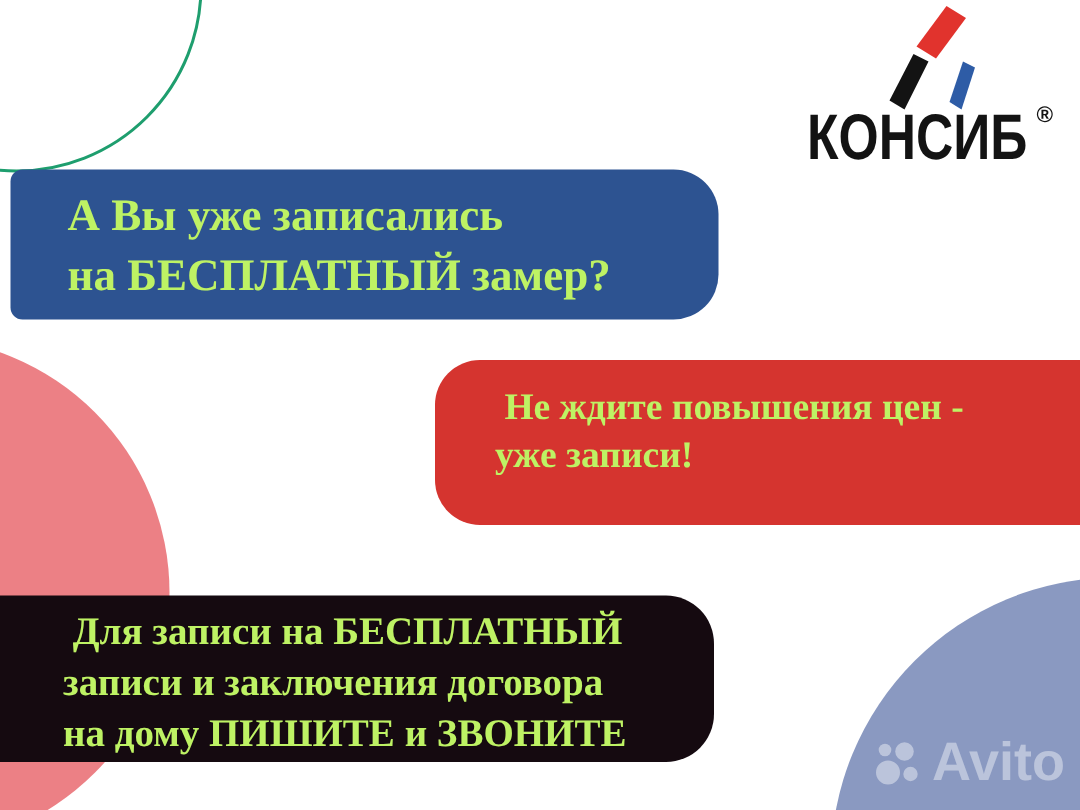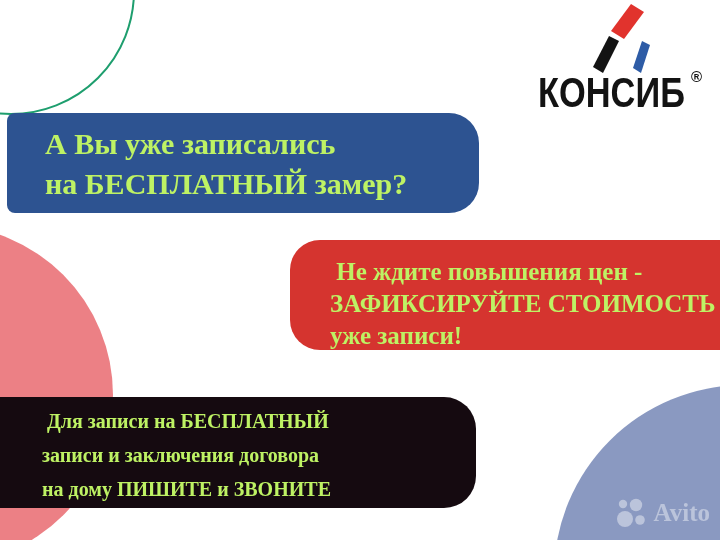--- a/index.html
+++ b/index.html
@@ -22,41 +22,41 @@
     padding:11px 0 0 38px; font-size:30px; line-height:40px;
   }
   .banner-red {
     left:290px; top:240px; width:430px; height:110px;
     background:#d5342f; border-radius:30px 0 0 30px;
     padding:16px 0 0 40px; font-size:25px; line-height:32px;
   }
   .banner-black {
     left:0; top:397px; width:476px; height:111px;
     background:#150a10; border-radius:0 32px 32px 0;
-    padding:7px 0 0 42px; font-size:20px; line-height:34px;
+    padding:7px 0 0 42px; font-size:26px; line-height:34px;
   }
 
   .logo-mark { position:absolute; left:588px; top:0; z-index:2; }
   .logo-text {
     position:absolute; left:538px; top:71px; z-index:2;
     font-family:"Liberation Sans","DejaVu Sans",sans-serif;
     font-weight:bold; font-size:43px; line-height:1; color:#131313;
     transform:scaleX(0.8); transform-origin:left top; white-space:nowrap;
   }
   .logo-reg {
     position:absolute; left:691px; top:68px; z-index:2;
     font-family:"Liberation Sans",sans-serif; font-weight:bold;
     font-size:15px; color:#131313;
   }
 
   .watermark {
     position:absolute; right:10px; bottom:11px; z-index:3;
     display:flex; align-items:center; gap:5px;
-    font-family:Liberation Serif, serif;
-    font-weight:bold; font-size:25px; color:rgba(255,255,255,0.42);
+    font-family:Liberation Sans, sans-serif;
+    font-weight:bold; font-size:36px; color:rgba(255,255,255,0.42);
   }
 </style>
 </head>
 <body>
 
 <div class="canvas">
 
   <div class="circle circle-teal"></div>
   <div class="circle circle-pink"></div>
   <div class="circle circle-blue"></div>
@@ -69,21 +69,20 @@
   <div class="logo-text">КОНСИБ</div>
   <div class="logo-reg">®</div>
 
   <div class="banner banner-blue">
     <div class="line">А Вы уже записались</div>
     <div class="line">на БЕСПЛАТНЫЙ замер?</div>
   </div>
 
   <div class="banner banner-red">
     <div class="line"> Не ждите повышения цен -</div>
-    <div class="line">ЗАФИКСИРУЙТЕ СТОИМОСТЬ</div>
     <div class="line">уже записи!</div>
   </div>
 
   <div class="banner banner-black">
     <div class="line"> Для записи на БЕСПЛАТНЫЙ</div>
     <div class="line">записи и заключения договора</div>
     <div class="line">на дому ПИШИТЕ и ЗВОНИТЕ</div>
   </div>
 
   <div class="watermark">

